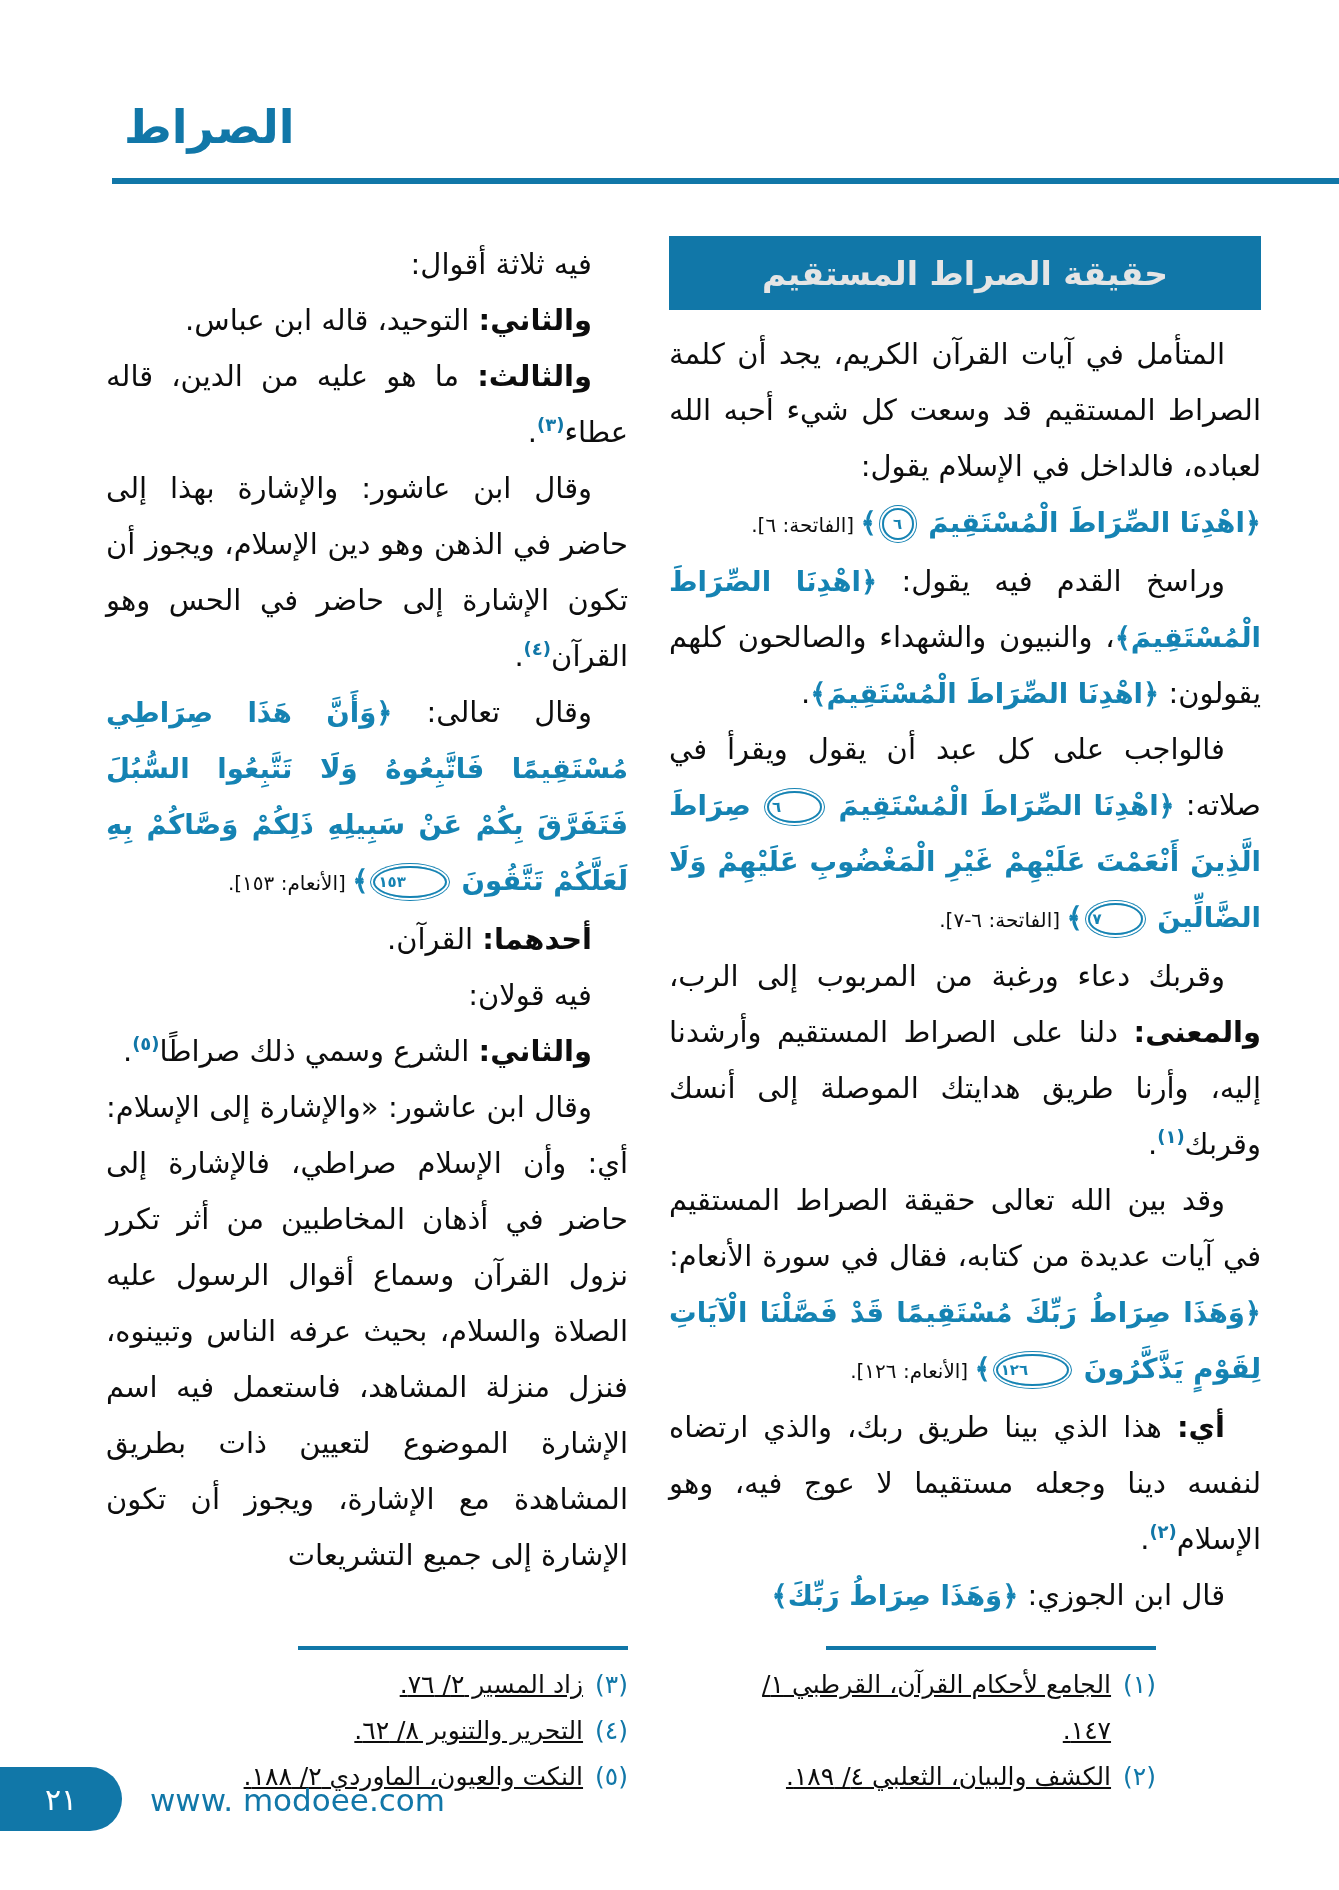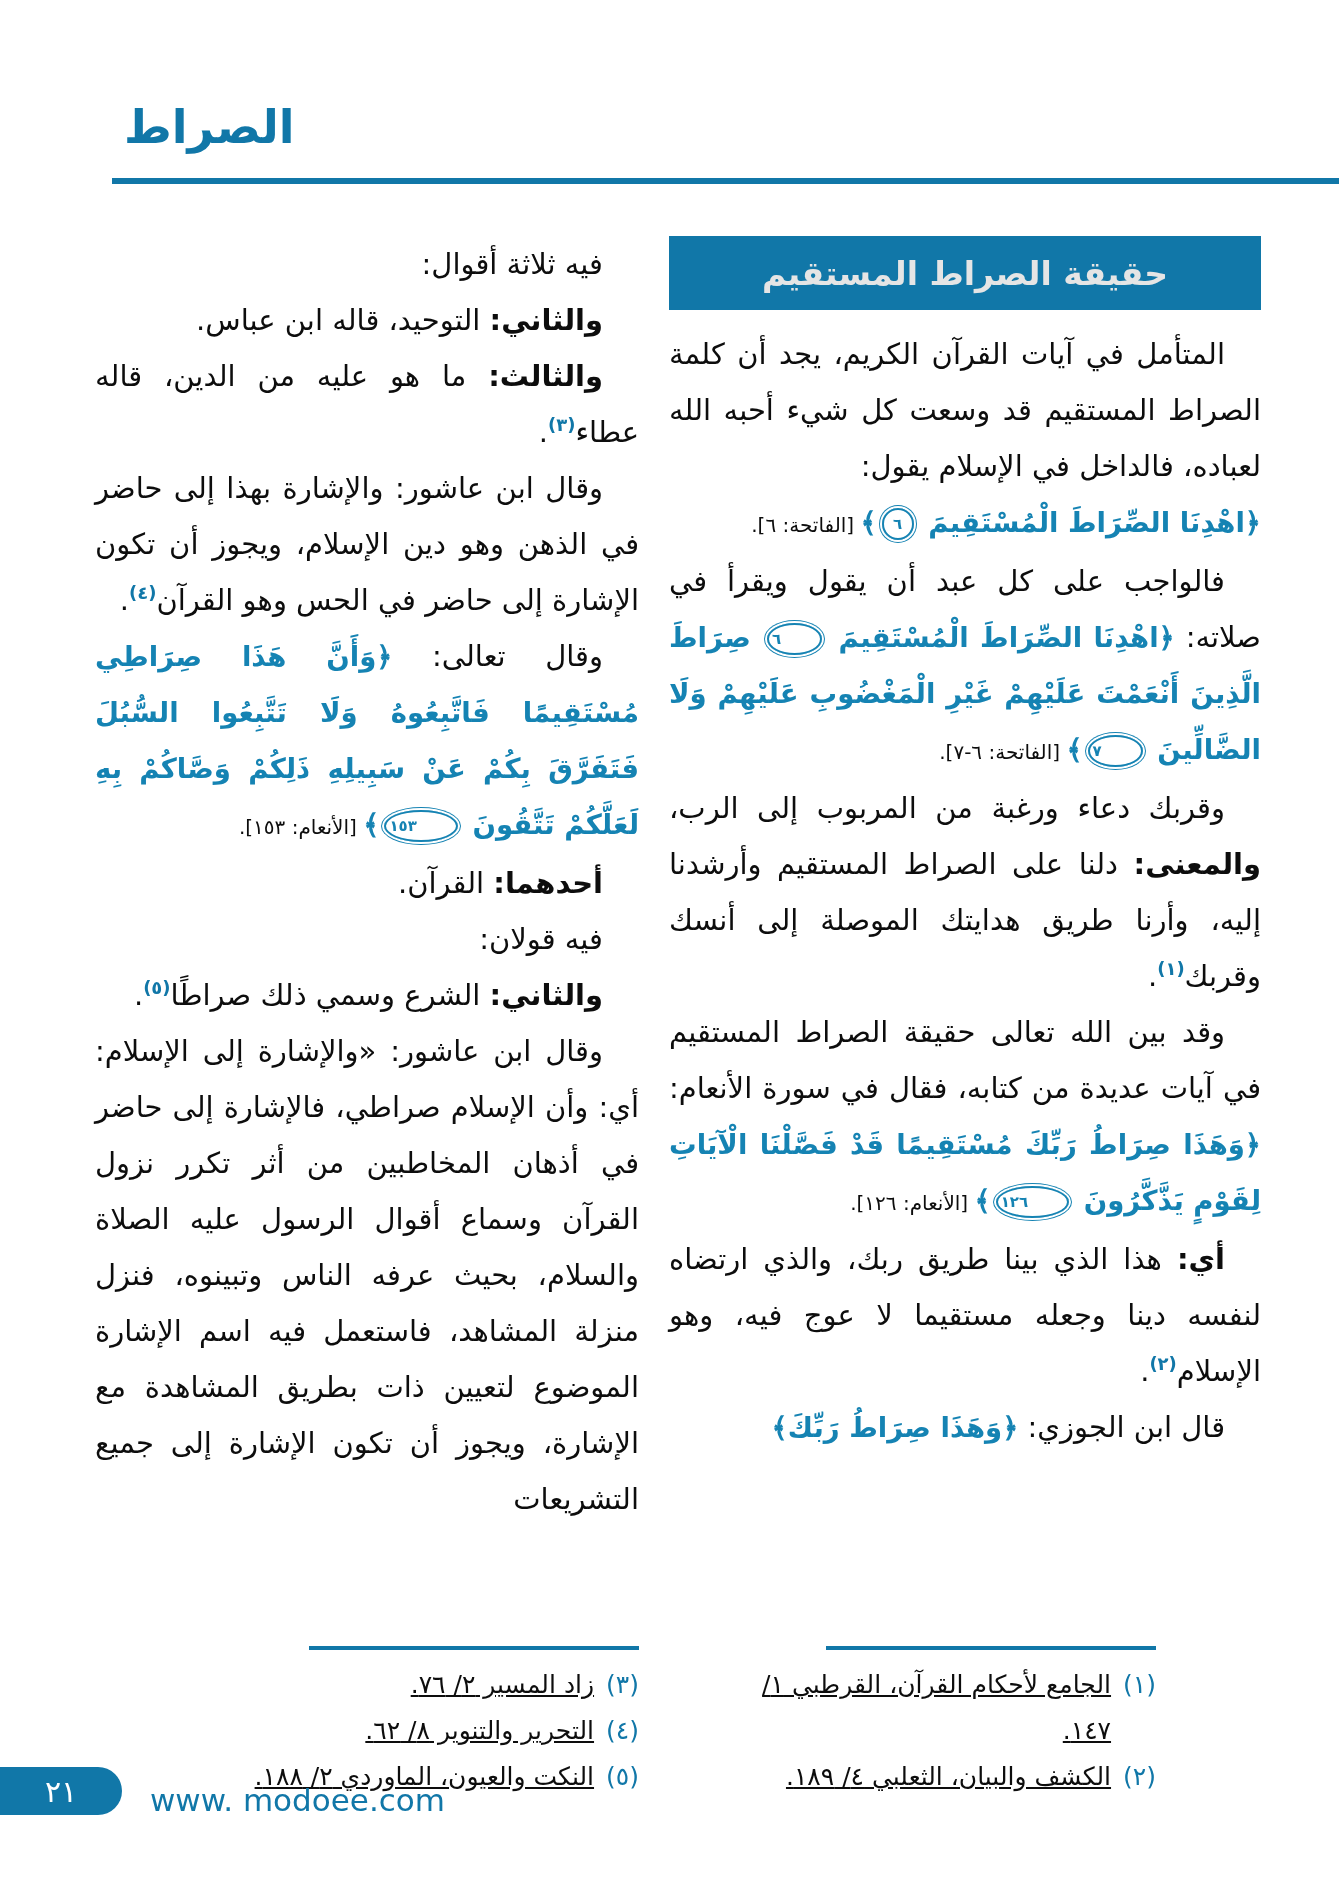--- a/index.html
+++ b/index.html
@@ -13,21 +13,21 @@
   .running-head {
     position:absolute; left:124px; top:100px;
     color:var(--accent); font-size:46px; font-weight:bold; direction:rtl;
   }
   .head-rule { position:absolute; left:112px; right:0; top:178px; height:6px; background:var(--accent); }
 
   .content {
     position:absolute; top:236px; left:0; right:0; height:1564px;
     display:flex; gap:30px; padding:0 78px 0 95px;
   }
-  .col { display:flex; flex-direction:column; }
+  .col { display:flex; flex-direction:column;margin-left:11px; }
   .col-right { flex:0 0 592px; }
   .col-left  { flex:1; }
 
   .title-box {
     height:74px; background:var(--accent); color:#e5e5e5;
     display:flex; align-items:center; justify-content:center;
     font-size:33px; font-weight:bold; margin-bottom:16px;
   }
 
   .para {
@@ -50,21 +50,21 @@
   }
 
   .fnblock { margin-top:auto; padding-top:6px; }
   .fnblock-right { padding-left:0; padding-right:0; margin-left:60px; margin-right:105px; }
   .fnrule { width:330px; height:4px; background:var(--accent); margin-bottom:12px; }
   .fnrow { display:flex; gap:12px; font-size:25px; line-height:46px; align-items:baseline; }
   .fnnum { color:var(--accent); white-space:nowrap; }
   .fntext { color:var(--ink);text-decoration:underline; }
 
   .page-pill {
-    position:absolute; left:0; top:1767px; width:122px; height:48px;
+    position:absolute; left:0; top:1767px; width:122px; height:64px;
     background:var(--accent); border-radius:0 42px 42px 0;
     display:flex; align-items:center; justify-content:center;
     color:#fff; font-size:30px;
   }
   .site {
     position:absolute; left:150px; top:1782px; direction:ltr;
     color:var(--accent); font-size:31px;
   }
 </style>
 </head>
@@ -77,20 +77,21 @@
 
   <div class="content">
 
     <section class="col col-right">
       <div class="title-box">
         <span>حقيقة الصراط المستقيم</span>
       </div>
       <div class="paras">
           <p class="para"><span class="run-n">المتأمل في آيات القرآن الكريم، يجد أن كلمة الصراط المستقيم قد وسعت كل شيء أحبه الله لعباده، فالداخل في الإسلام يقول:</span></p>
           <p class="para noindent"><span class="run-q">﴿اهْدِنَا الصِّرَاطَ الْمُسْتَقِيمَ </span><span class="ayah">٦</span><span class="run-q">﴾</span><span class="run-c"> [الفاتحة: ٦].</span></p>
+          <p class="para"><span class="run-n">وراسخ القدم فيه يقول: </span><span class="run-q">﴿اهْدِنَا الصِّرَاطَ الْمُسْتَقِيمَ﴾</span><span class="run-n">، والنبيون والشهداء والصالحون كلهم يقولون: </span><span class="run-q">﴿اهْدِنَا الصِّرَاطَ الْمُسْتَقِيمَ﴾</span><span class="run-n">.</span></p>
           <p class="para"><span class="run-n">فالواجب على كل عبد أن يقول ويقرأ في صلاته: </span><span class="run-q">﴿اهْدِنَا الصِّرَاطَ الْمُسْتَقِيمَ </span><span class="ayah">٦</span><span class="run-q"> صِرَاطَ الَّذِينَ أَنْعَمْتَ عَلَيْهِمْ غَيْرِ الْمَغْضُوبِ عَلَيْهِمْ وَلَا الضَّالِّينَ </span><span class="ayah">٧</span><span class="run-q">﴾</span><span class="run-c"> [الفاتحة: ٦-٧].</span></p>
           <p class="para"><span class="run-n">وقربك دعاء ورغبة من المربوب إلى الرب، </span><span class="run-b">والمعنى:</span><span class="run-n"> دلنا على الصراط المستقيم وأرشدنا إليه، وأرنا طريق هدايتك الموصلة إلى أنسك وقربك</span><sup class="fnref">(١)</sup><span class="run-n">.</span></p>
           <p class="para"><span class="run-n">وقد بين الله تعالى حقيقة الصراط المستقيم في آيات عديدة من كتابه، فقال في سورة الأنعام: </span><span class="run-q">﴿وَهَذَا صِرَاطُ رَبِّكَ مُسْتَقِيمًا قَدْ فَصَّلْنَا الْآيَاتِ لِقَوْمٍ يَذَّكَّرُونَ </span><span class="ayah">١٢٦</span><span class="run-q">﴾</span><span class="run-c"> [الأنعام: ١٢٦].</span></p>
           <p class="para"><span class="run-b">أي:</span><span class="run-n"> هذا الذي بينا طريق ربك، والذي ارتضاه لنفسه دينا وجعله مستقيما لا عوج فيه، وهو الإسلام</span><sup class="fnref">(٢)</sup><span class="run-n">.</span></p>
           <p class="para"><span class="run-n">قال ابن الجوزي: </span><span class="run-q">﴿وَهَذَا صِرَاطُ رَبِّكَ﴾</span></p>
         </div>
       <div class="fnblock fnblock-right">
         <div class="fnrule"></div>
         <div>
             <div class="fnrow">

